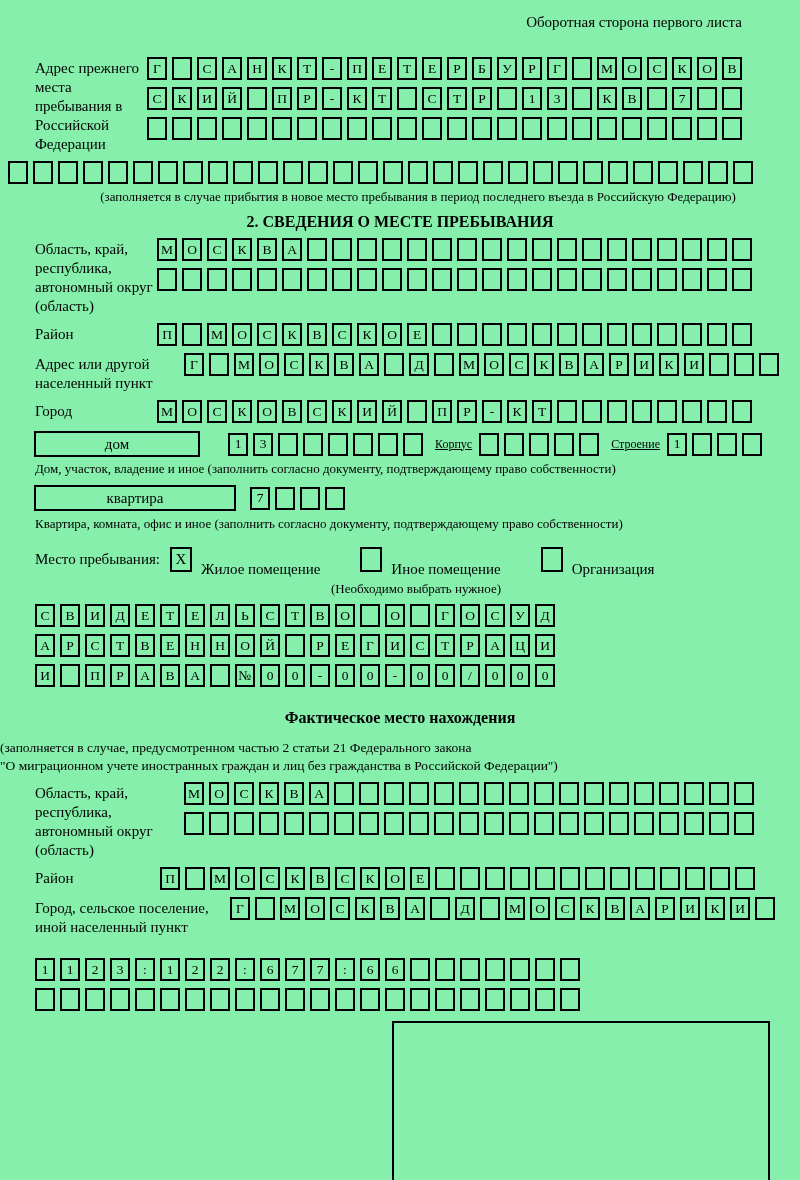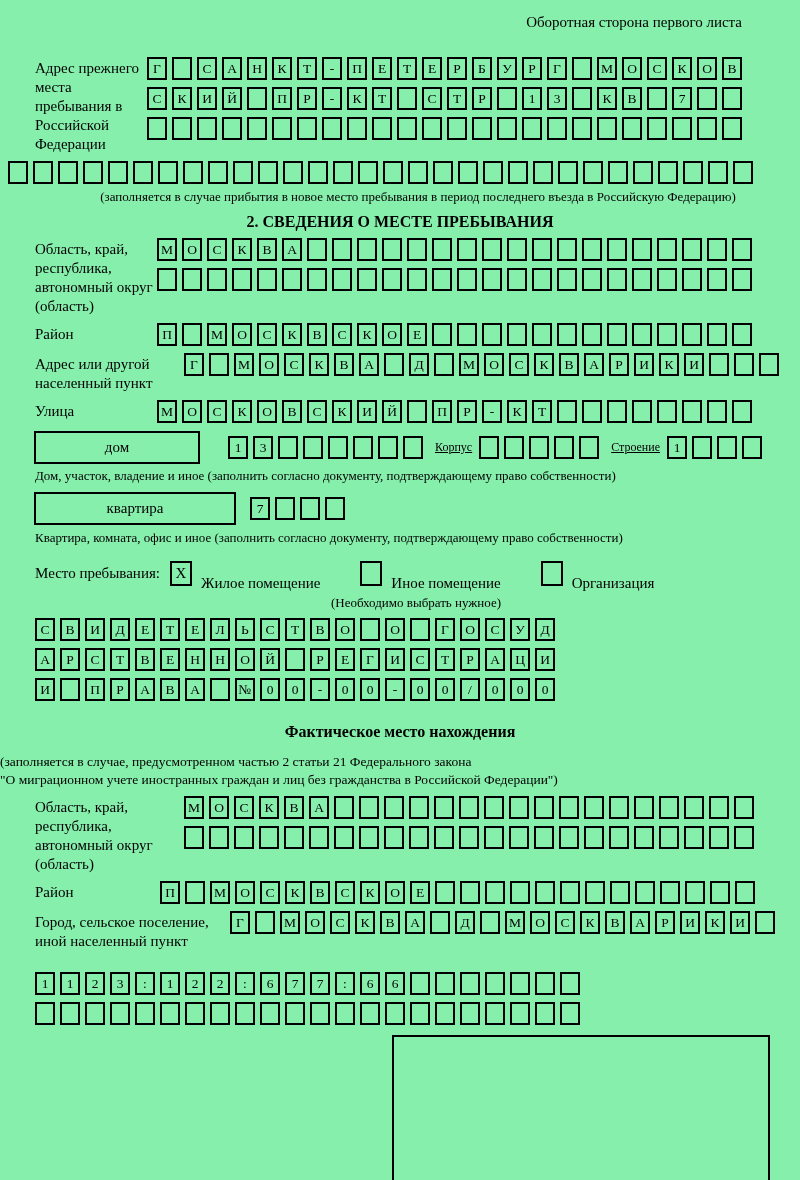--- a/index.html
+++ b/index.html
@@ -20,21 +20,21 @@
   .grow:last-child{ margin-bottom:0; }
   .cell{
     flex:none;width:20px;height:23px;border:2px solid #000;margin-right:5px;
     box-sizing:border-box;display:flex;align-items:center;justify-content:center;
     font-size:13.5px;overflow:hidden;
   }
   .fullrow{ display:flex;margin:7px 0 0 8px;height:23px; }
   .note{ font-size:13px;text-align:center;margin-top:5px;margin-left:36px; }
   .inline-row{ display:flex;align-items:center;margin-left:34px;margin-top:8px;font-size:15px; }
   .widebox{
-    box-sizing:border-box;border:2px solid #000;height:33px;display:flex;
+    box-sizing:border-box;border:2px solid #000;height:26px;display:flex;
     align-items:center;justify-content:center;font-size:15px;flex:none;
   }
   .ilabel{ flex:none;padding:0 7px;font-size:12px;text-decoration:underline; }
   .cbox{
     flex:none;width:22px;height:25px;border:2px solid #000;box-sizing:border-box;
     display:flex;align-items:center;justify-content:center;font-size:15px;
   }
   .opt{ padding-left:9px;font-size:15px;margin-top:20px; }
   .gap28{ width:28px;flex:none; }
   .gap40{ width:40px;flex:none; }
@@ -285,21 +285,21 @@
           <span class="cell">К</span>
           <span class="cell">И</span>
           <span class="cell"></span>
           <span class="cell"></span>
           <span class="cell"></span>
         </div>
     </div>
   </div>
 
   <div class="fblock">
-    <div class="flabel" style="width:122px">Улица</div>
+    <div class="flabel" style="width:122px">Город</div>
     <div class="gridrows">
       <div class="grow">
           <span class="cell">М</span>
           <span class="cell">О</span>
           <span class="cell">С</span>
           <span class="cell">К</span>
           <span class="cell">О</span>
           <span class="cell">В</span>
           <span class="cell">С</span>
           <span class="cell">К</span>

